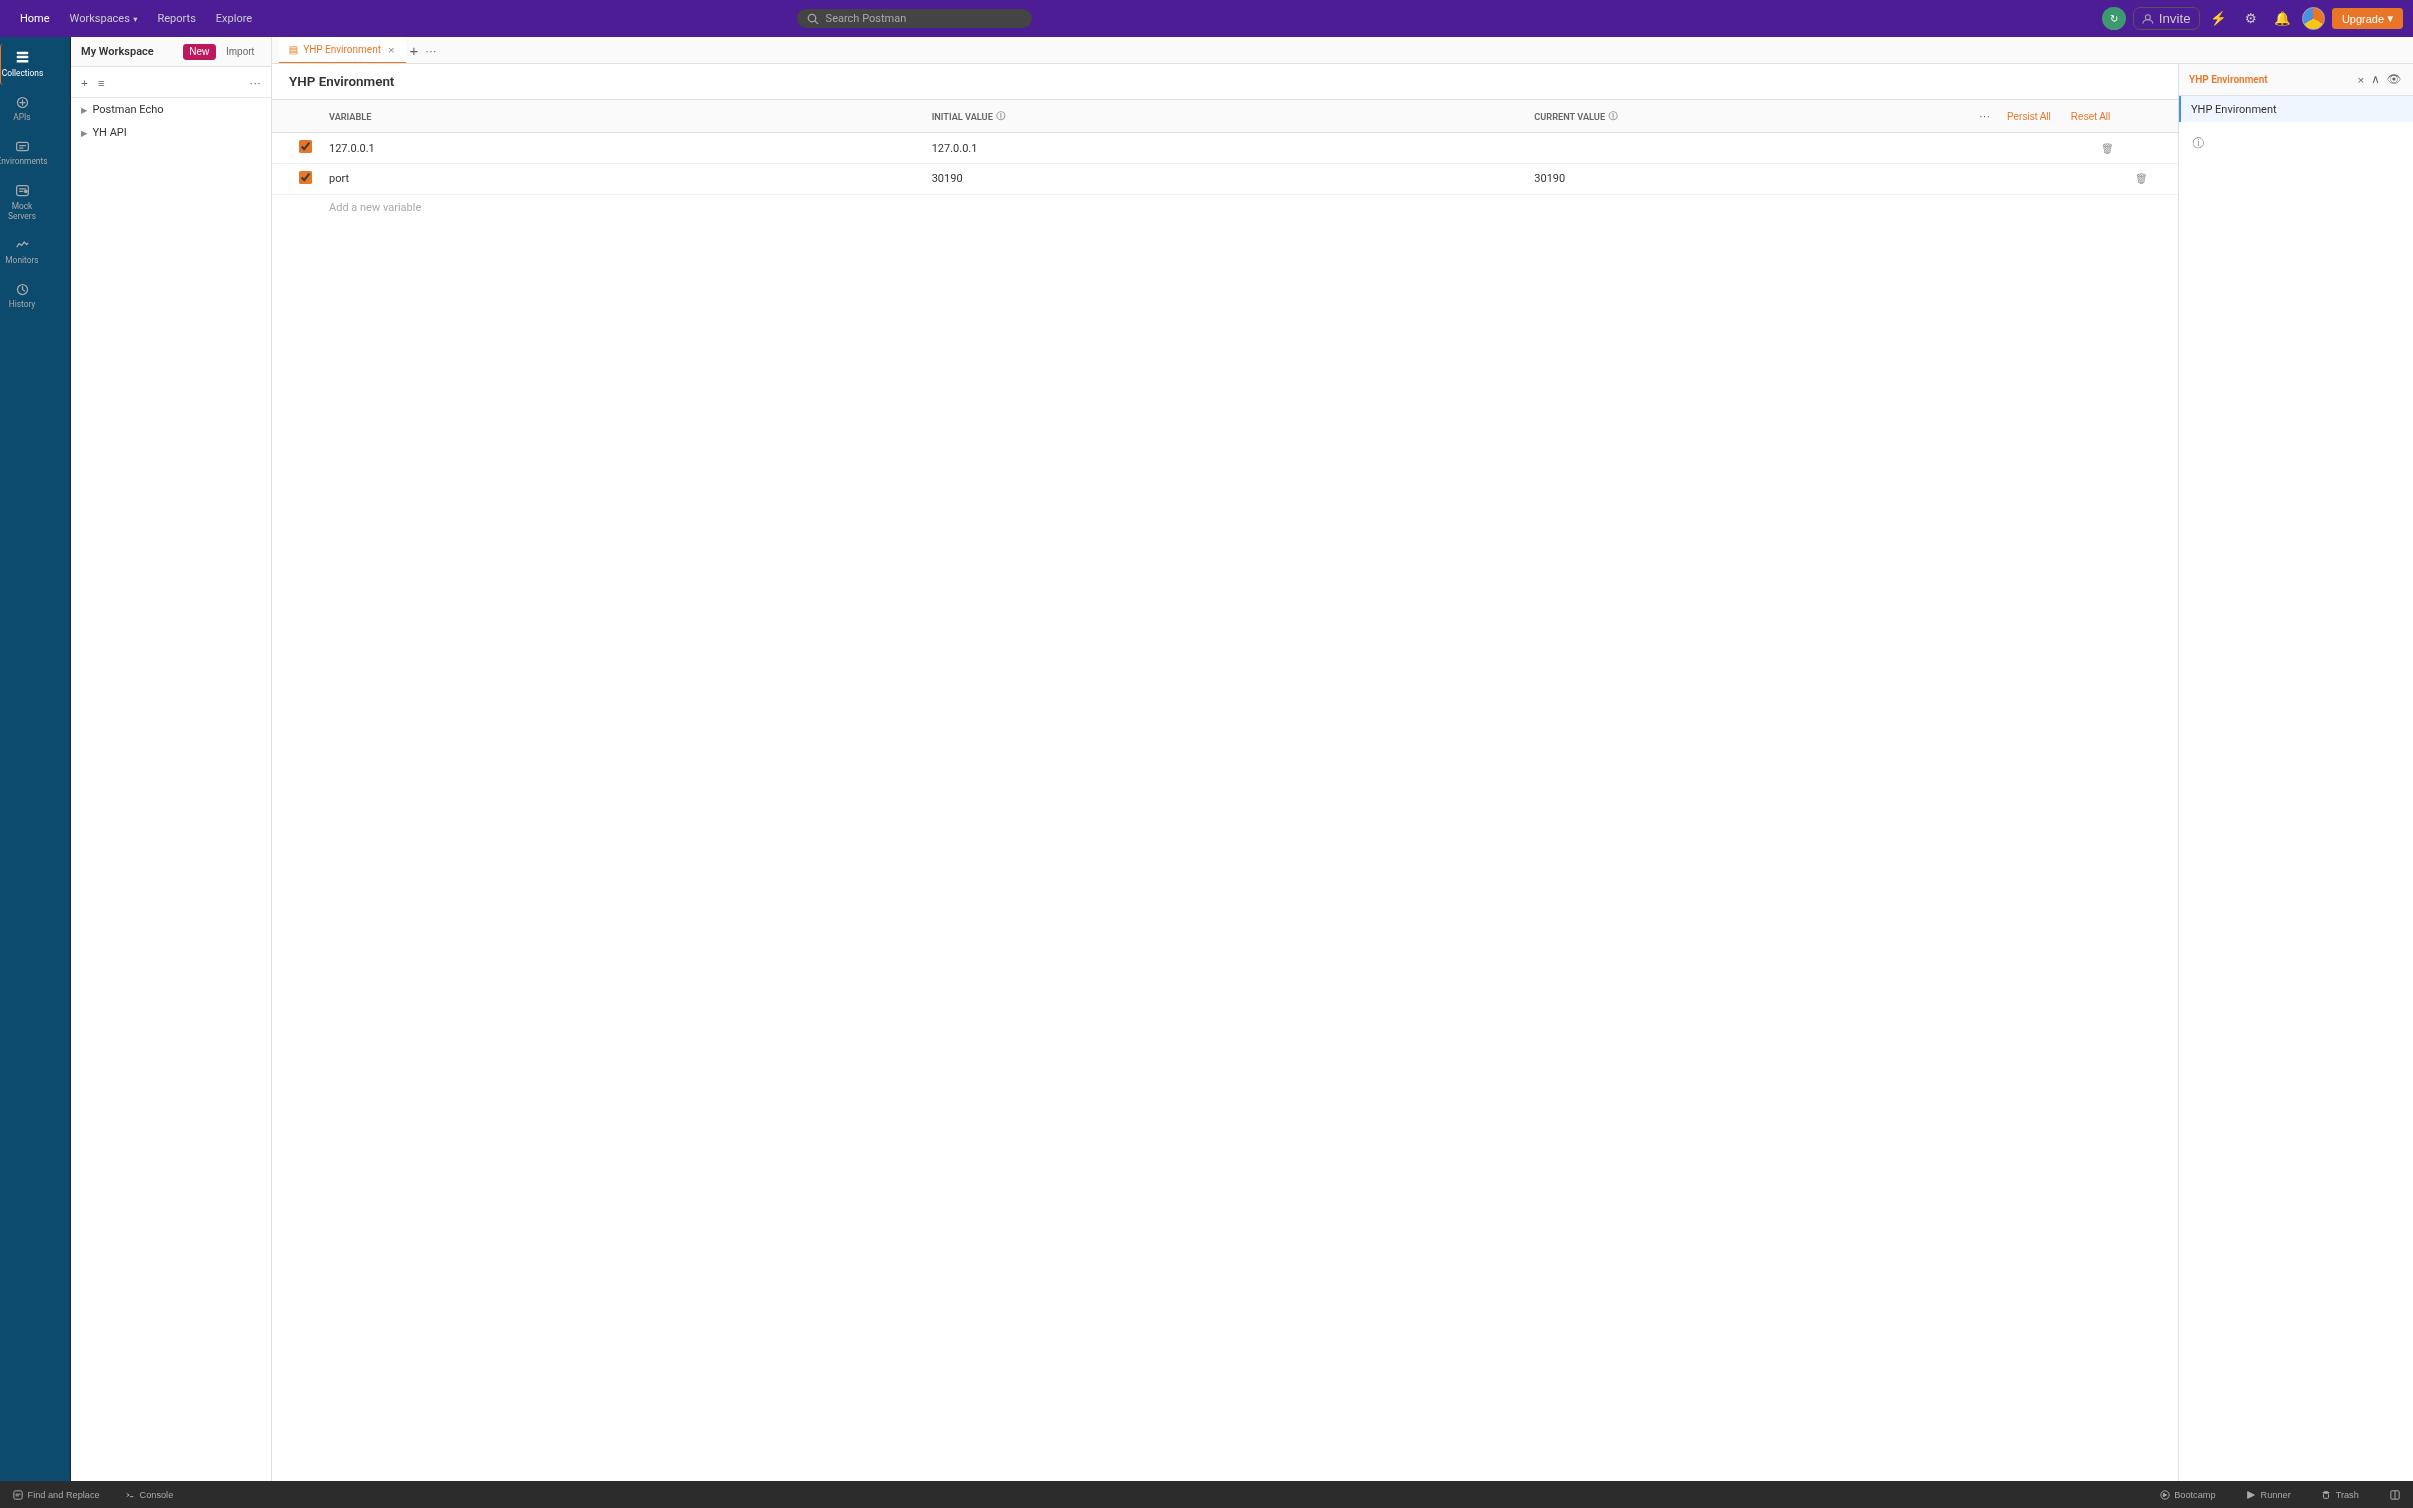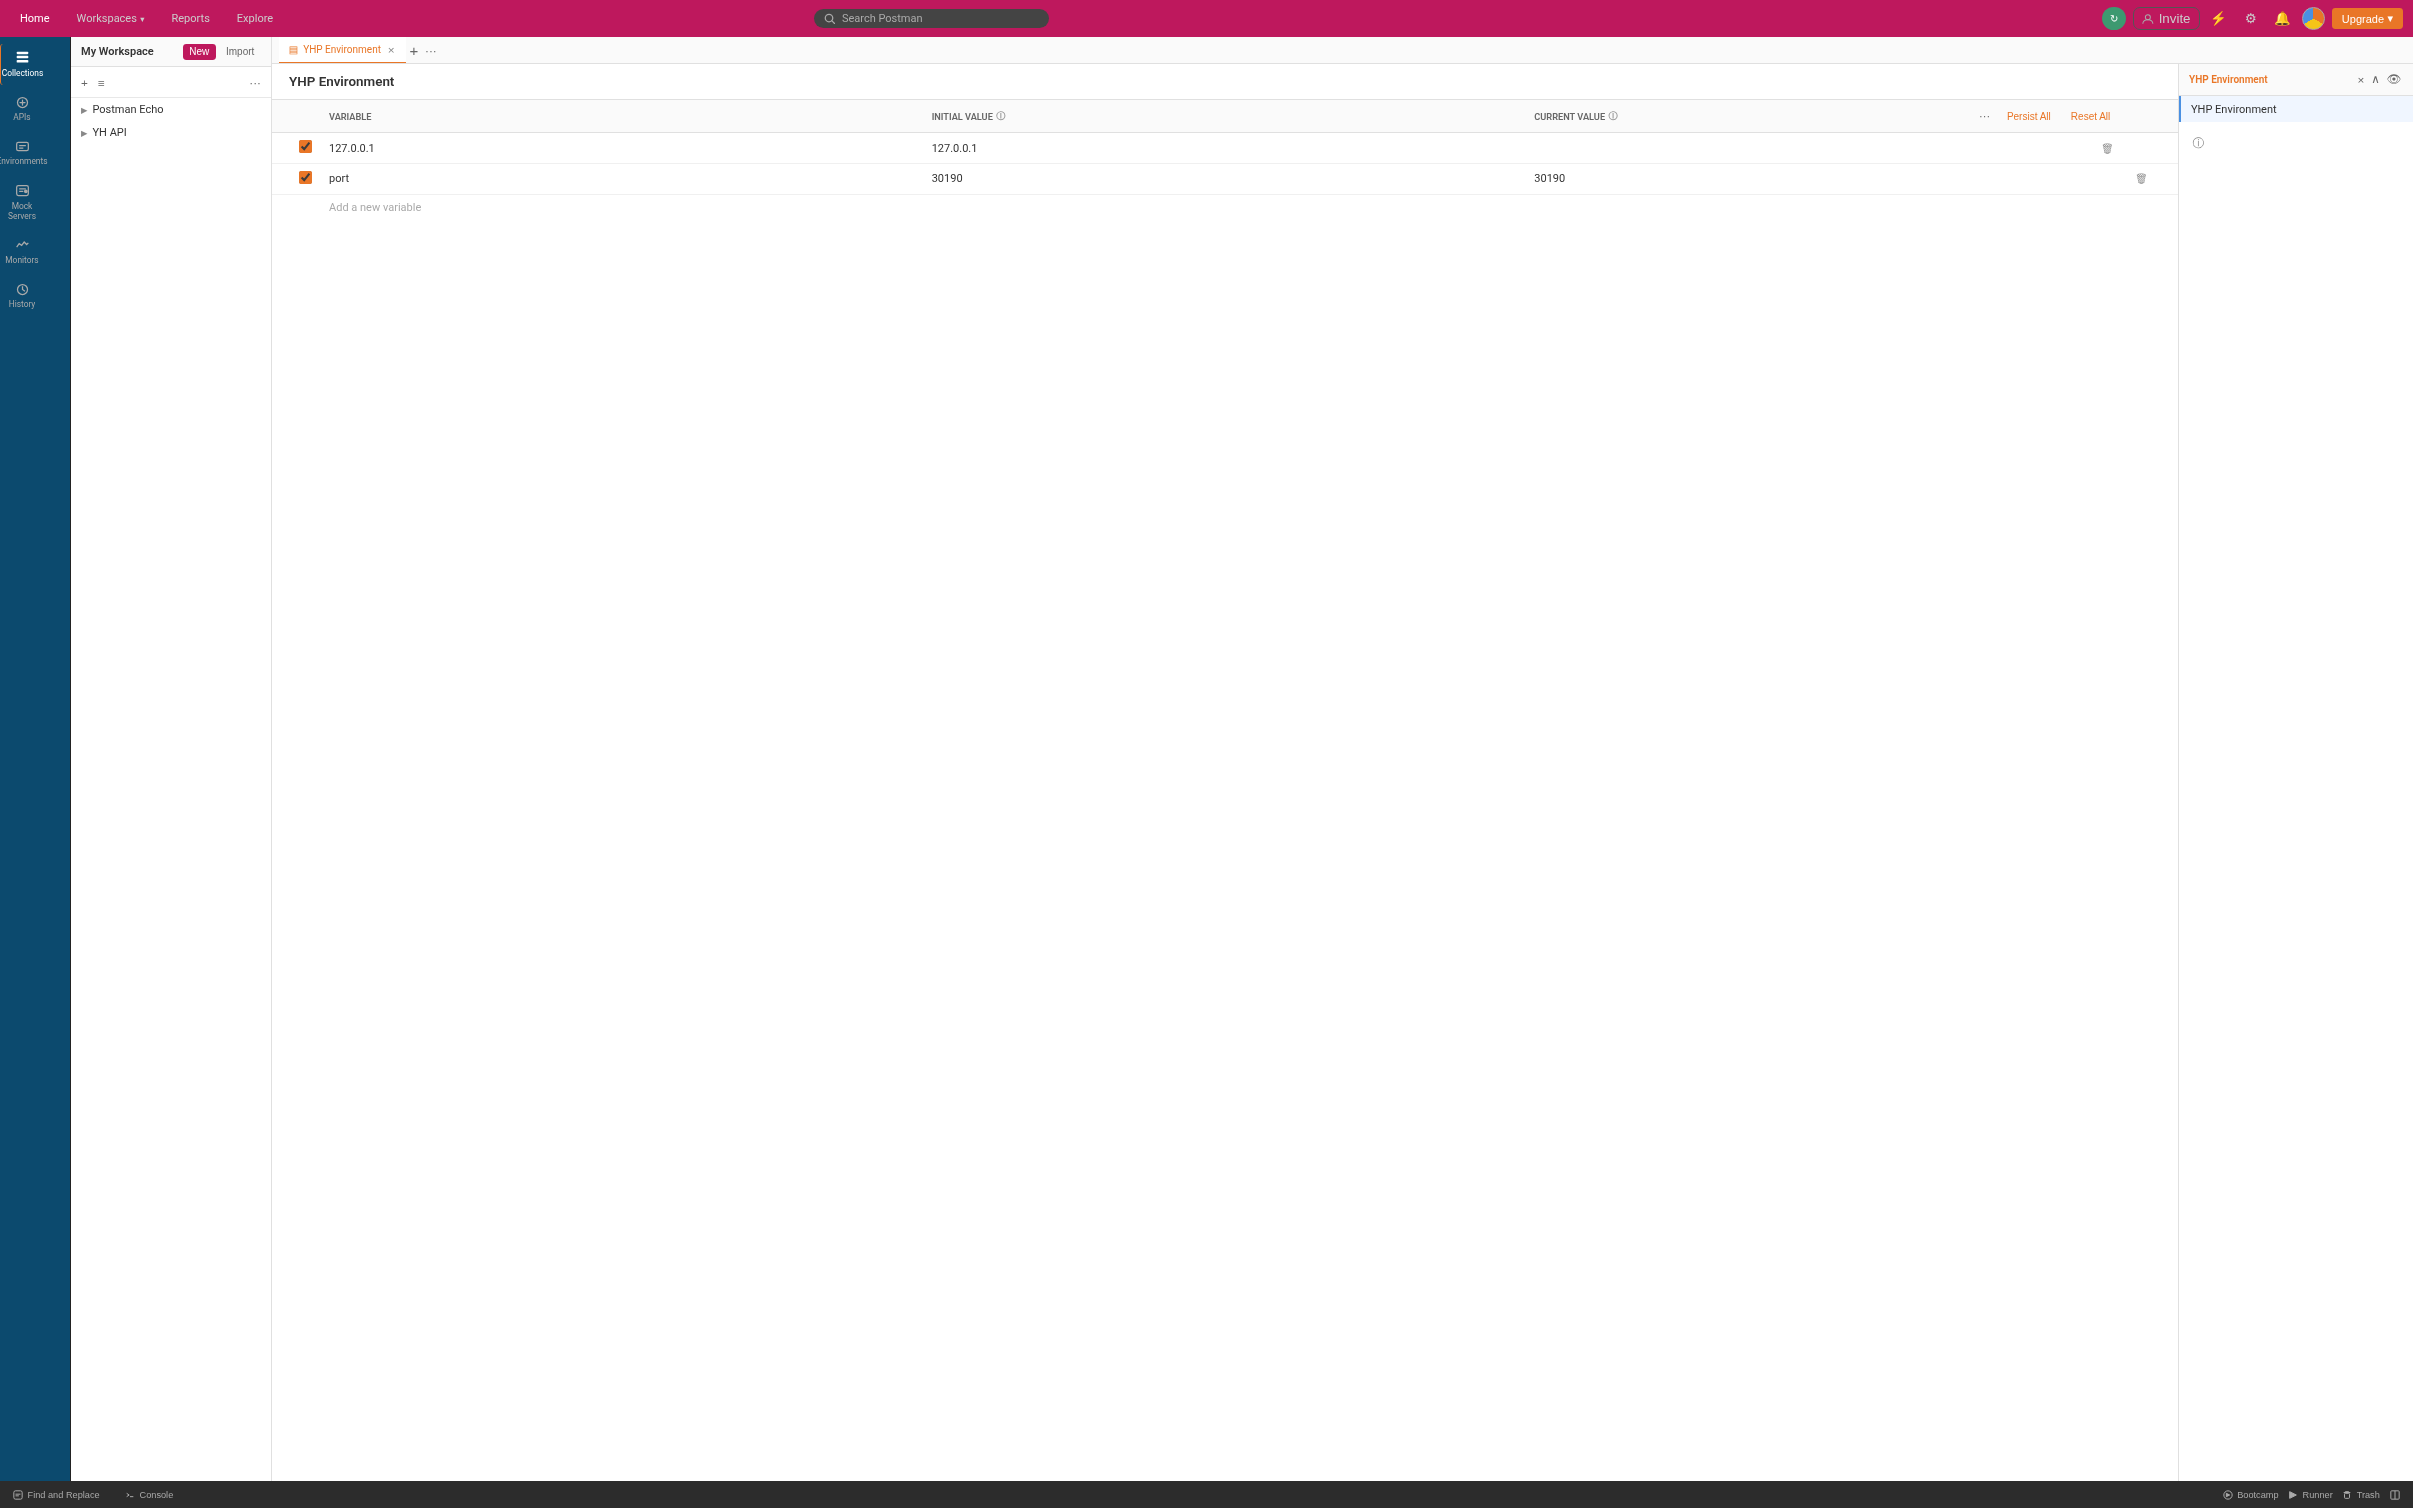--- a/index.html
+++ b/index.html
@@ -1,21 +1,21 @@
 <!DOCTYPE html>
 <html style="font-size:13.4px"><head>
   <meta charset="utf-8">
   <style>
     * { box-sizing: border-box; margin: 0; padding: 0; }
     body { font-family: -apple-system, BlinkMacSystemFont, 'Segoe UI', Roboto, sans-serif; font-size: 11px; background: #f0f0f0; color: #333; height: 100vh; display: flex; flex-direction: column; overflow: hidden; }
 
     
     .top-nav {
-      display: flex; align-items: center; background: #be185d; color: #ccc;
-      height: 37px; padding: 16px 10px; gap: 7px; flex-shrink: 0;
+      display: flex; align-items: center; background: #4c1d95; color: #ccc;
+      height: 37px; padding: 16px 10px; gap: 0; flex-shrink: 0;
     }
     .nav-item {
       padding: 5px 10px; cursor: pointer; border-radius: 3.4px; font-size: 11px;
       color: #ccc; white-space: nowrap;
     }
     .nav-item.active { color: #fff; }
     .nav-workspaces { display: flex; align-items: center; gap: 3.4px; }
     .nav-workspaces .chevron { font-size: 8.4px; }
     .search-bar {
       display: flex; align-items: center; background: #444; border-radius: 17px;
@@ -156,21 +156,21 @@
       padding: 6.7px 10px; font-size: 11px; color: #333; cursor: pointer;
       background: #f0f6ff; border-left: 2.5px solid #4a90e2;
     }
 
     
     .bottom-bar {
       display: flex; align-items: center; justify-content: space-between;
       background: #2c2c2c; color: #aaa; padding: 0 10px; height: 27px; flex-shrink: 0;
     }
     .bottom-left { display: flex; align-items: center; gap: 19px; }
-    .bottom-right { display: flex; align-items: center; gap: 3px; }
+    .bottom-right { display: flex; align-items: center; gap: 24px; }
     .bottom-btn {
       display: flex; align-items: center; gap: 4.2px; cursor: pointer;
       font-size: 9.2px; color: #aaa; background: none; border: none; padding: 3.4px;
     }
 
     
     .persist-btn { color: #e97627; cursor: pointer; font-size: 10px; font-weight: 500; background: none; border: none; padding: 3.4px 6.7px; }
     .reset-btn { color: #e97627; cursor: pointer; font-size: 10px; font-weight: 500; background: none; border: none; padding: 3.4px 6.7px; }
 
     .info-icon-btn {

